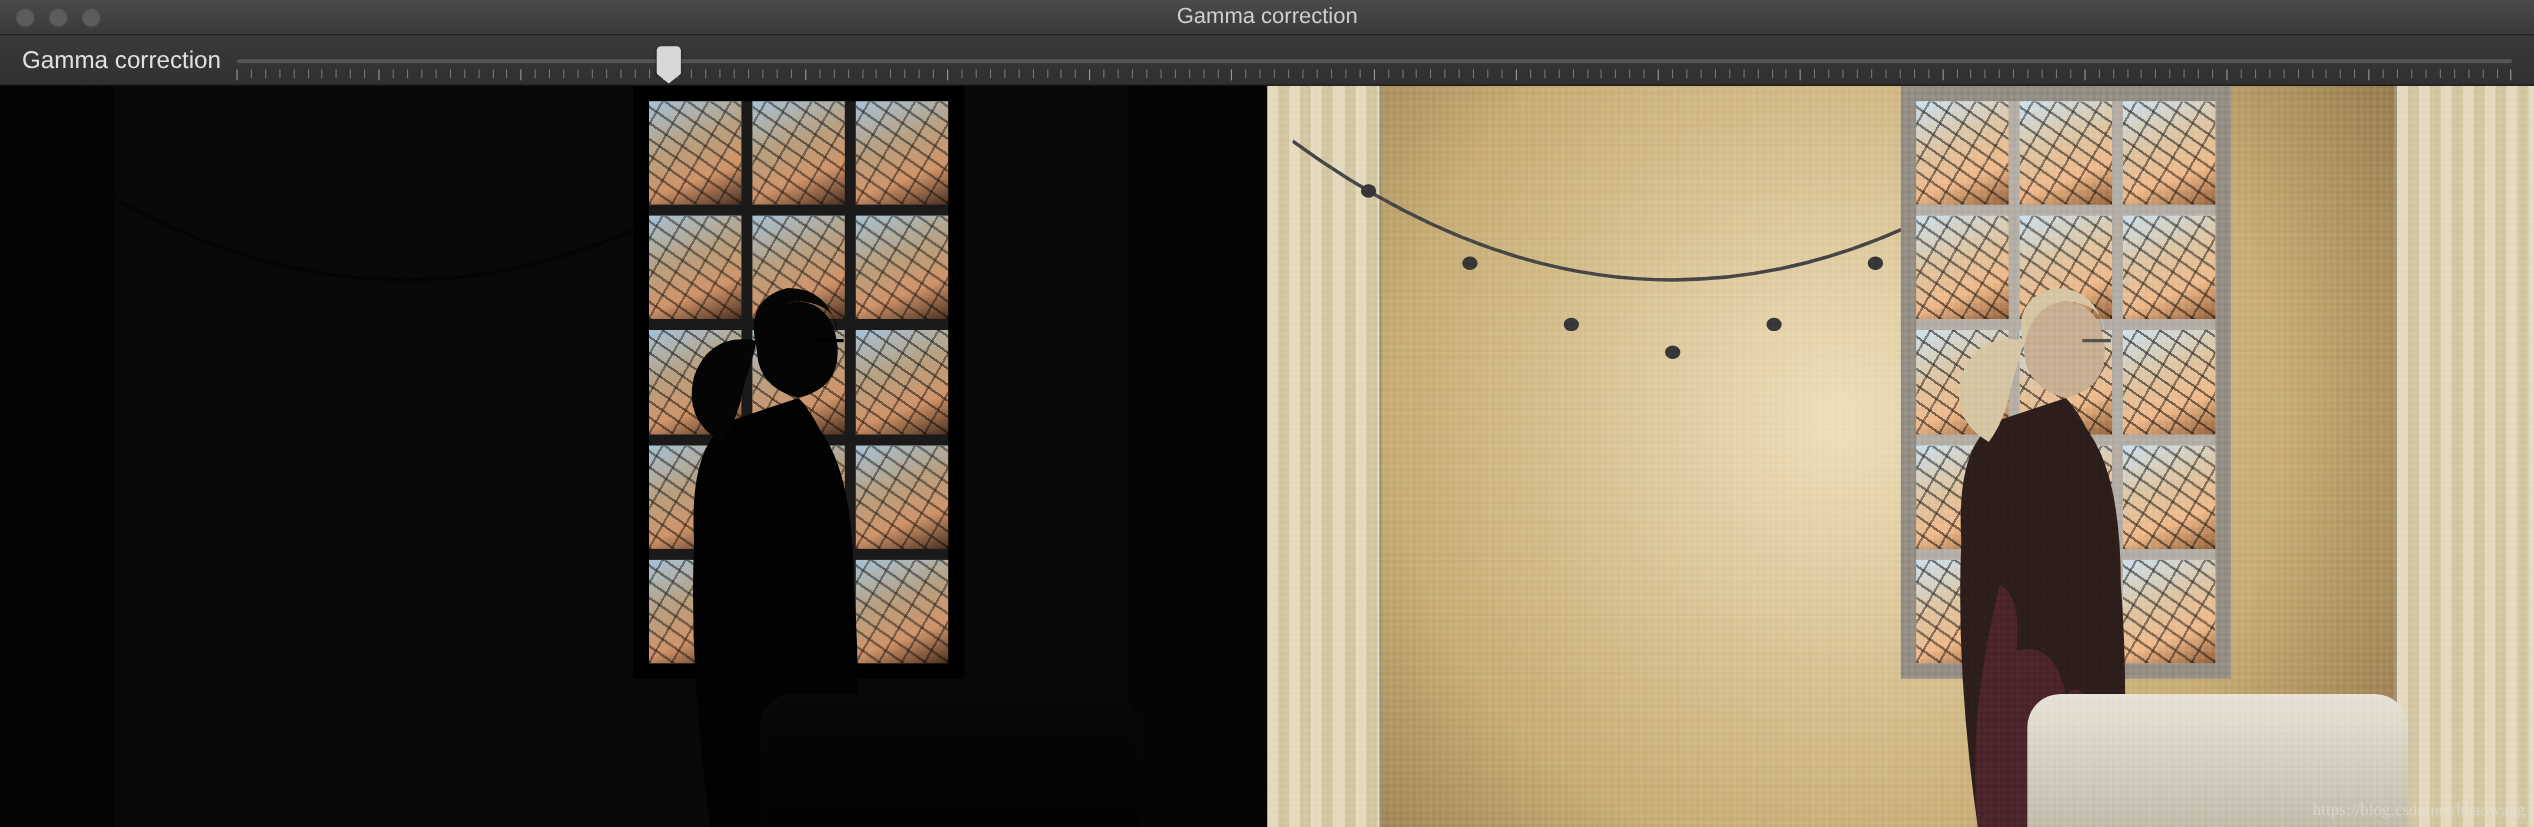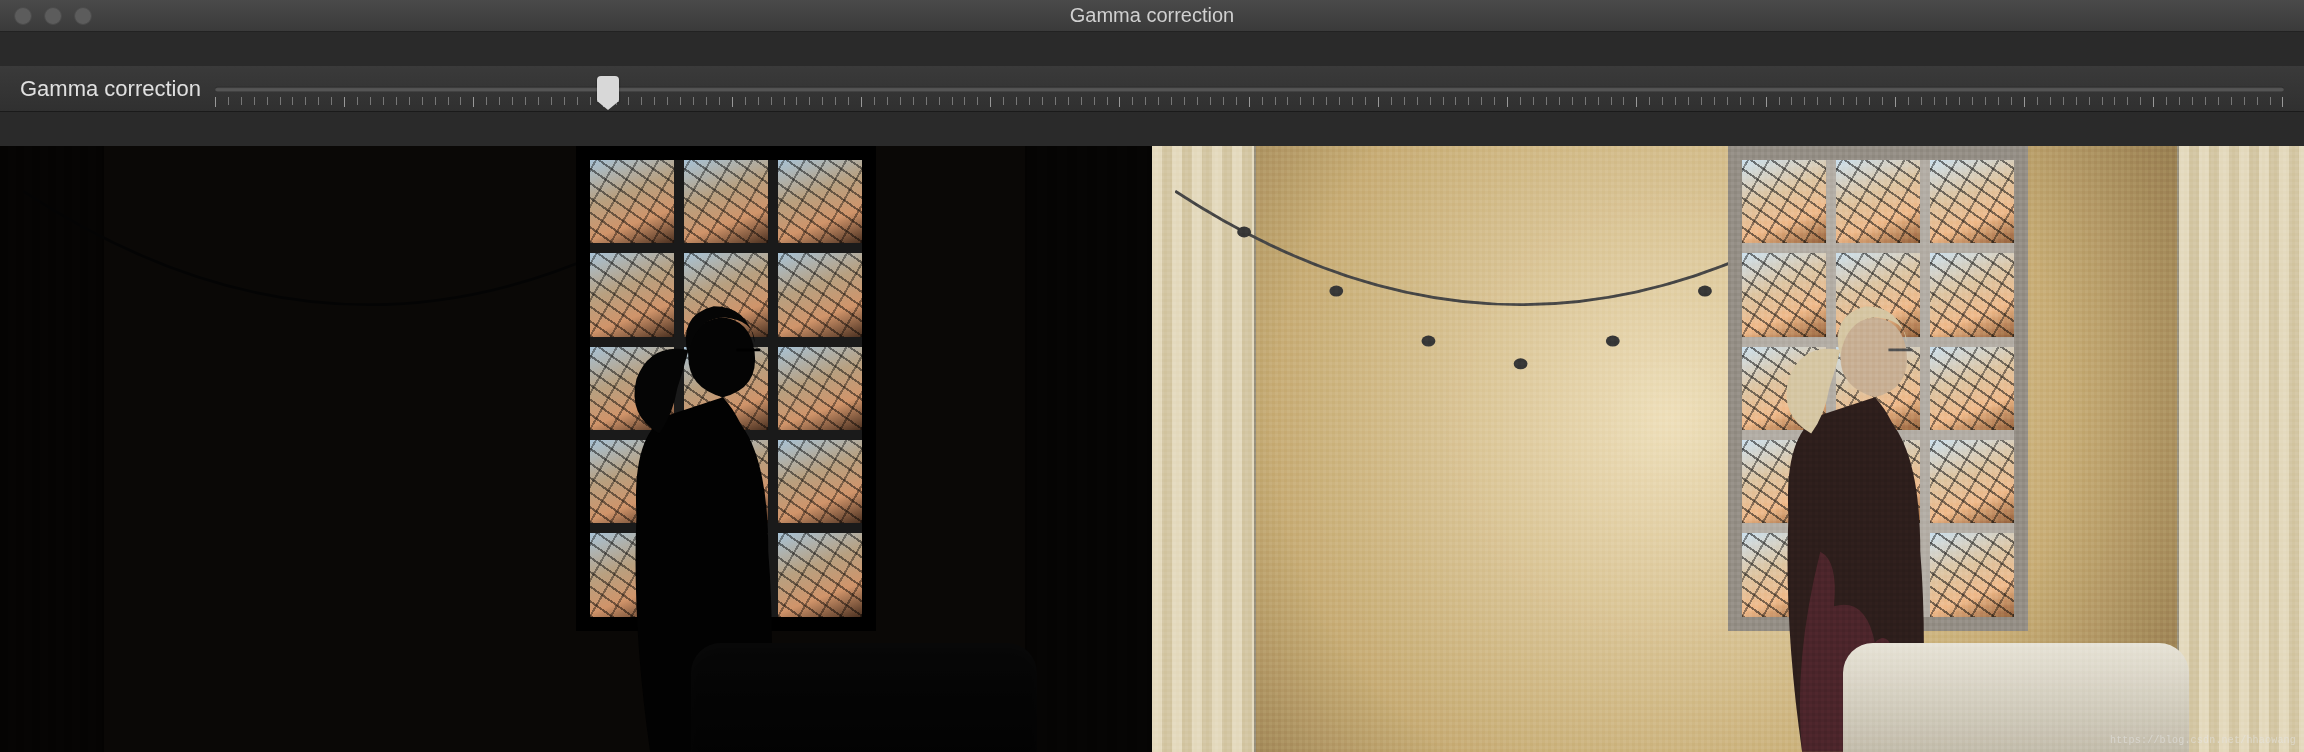--- a/index.html
+++ b/index.html
@@ -1,17 +1,17 @@
 <!DOCTYPE html>
 <html><head>
 <meta charset="utf-8">
 <style>
   * { margin:0; padding:0; box-sizing:border-box; }
   body { font-family:-apple-system,BlinkMacSystemFont,"Helvetica Neue",Arial,sans-serif; background:#2a2a2a; width:2304px; height:752px; overflow:hidden; color:#c8c8c8; }
-  .window { width:100%; height:100%; display:flex; flex-direction:column; background:#2a2a2a;gap:34px; }
+  .window { width:100%; height:100%; display:flex; flex-direction:column; background:#2a2a2a; }
 
   
   .titlebar { height:32px; background:linear-gradient(to bottom,#4a4a4a 0%,#3a3a3a 100%); border-bottom:1px solid #222; display:flex; align-items:center; position:relative; }
   .traffic-lights { display:flex; gap:12px; padding-left:14px; }
   .tl { width:18px; height:18px; border-radius:50%; background:#5c5c5c; border:1px solid #4a4a4a; }
   .title { position:absolute; left:0; right:0; text-align:center; font-size:20px; color:#d0d0d0; pointer-events:none; }
 
   
   .sliderbar { height:46px; background:linear-gradient(to bottom,#3a3a3a 0%,#303030 100%); border-bottom:1px solid #1a1a1a; display:flex; align-items:center; padding:0 20px; gap:14px; }
   .slider-label { font-size:22px; color:#e0e0e0; white-space:nowrap; }
@@ -84,21 +84,21 @@
   .pane-right .person .hair{ fill:#d8c9a8; }
   .pane-right .person .skin{ fill:#cbb49a; }
   .pane-right .pixelate{ position:absolute; inset:0;
     background:
       repeating-linear-gradient(0deg, rgba(0,0,0,.06) 0 3px, transparent 3px 6px),
       repeating-linear-gradient(90deg, rgba(0,0,0,.06) 0 3px, transparent 3px 6px);
     mix-blend-mode:overlay; pointer-events:none;
   }
   .pane-right .sofa{ background:linear-gradient(180deg,#e8e4d8,#c6c0b0); }
 
-  .watermark { position:absolute; right:8px; bottom:6px; font-size:10px; color:rgba(230,230,230,.55); font-family:Liberation Mono, monospace; letter-spacing:.2px; pointer-events:none; }
+  .watermark { position:absolute; right:8px; bottom:6px; font-size:15px; color:rgba(230,230,230,.55); font-family:Liberation Serif, serif; letter-spacing:.2px; pointer-events:none; }
 </style>
 </head>
 <body>
 
 <div class="window">
 
   <div class="titlebar">
     <div class="traffic-lights">
       <div class="tl"></div>
       <div class="tl"></div>

